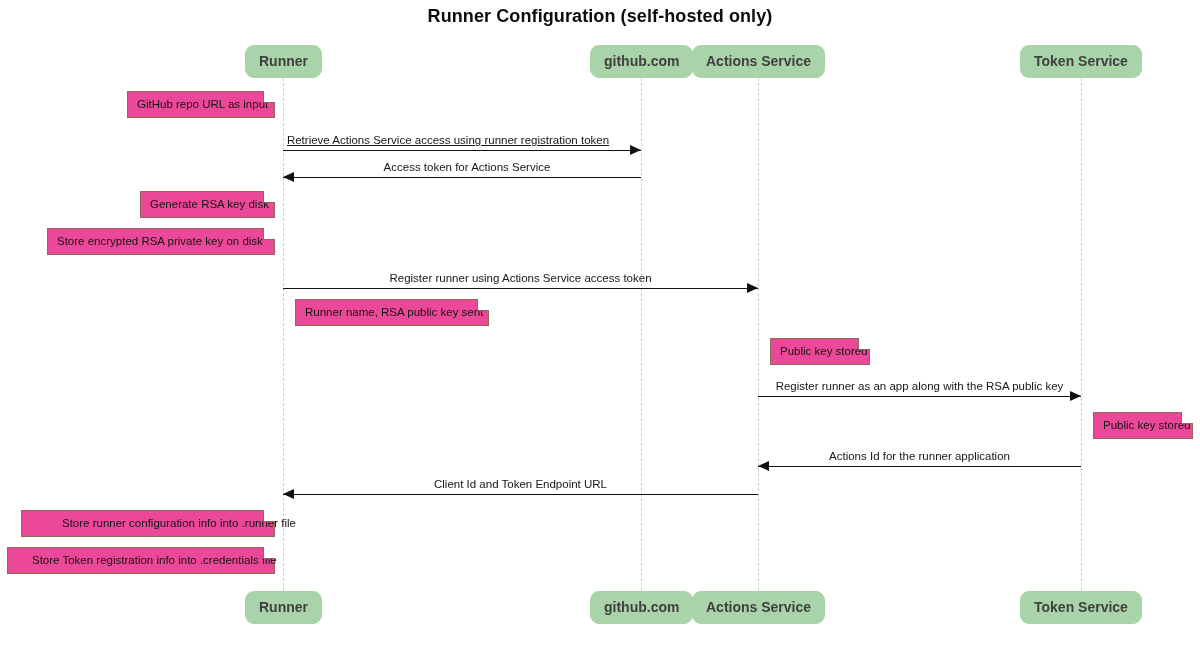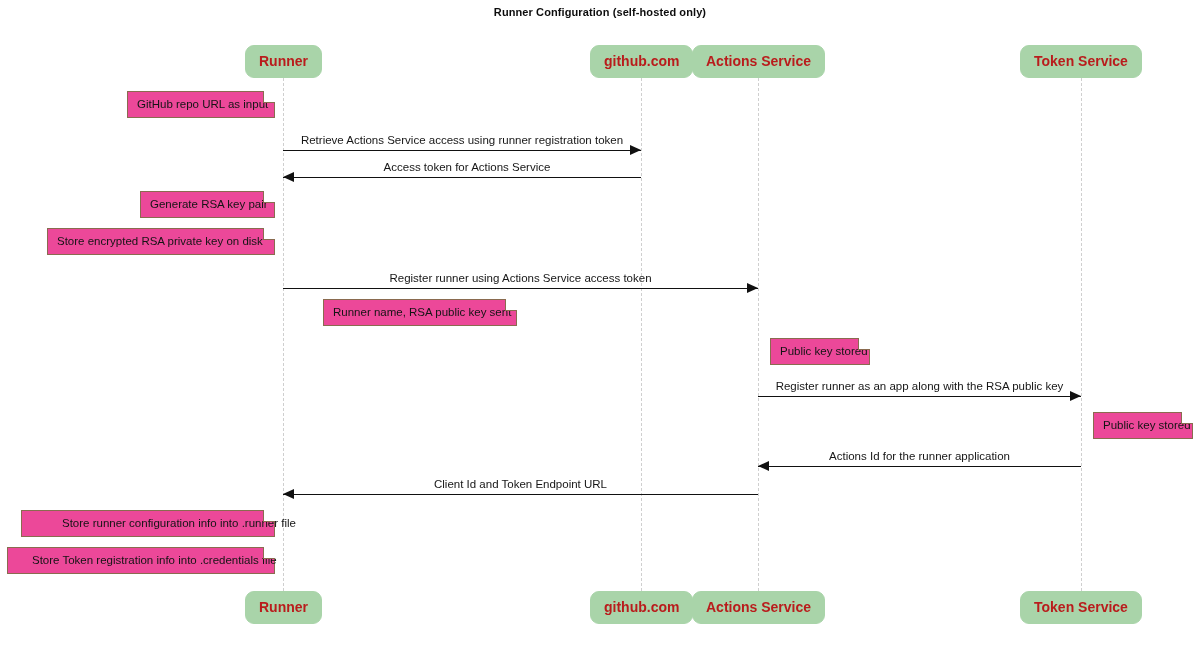--- a/index.html
+++ b/index.html
@@ -18,38 +18,38 @@
     height: 647px;
     overflow: hidden;
     background: #ffffff;
   }
   .diagram-title {
     position: absolute;
     left: 0;
     top: 6px;
     width: 1200px;
     text-align: center;
-    font-size: 11px;
+    font-size: 18px;
     font-weight: bold;
     color: #0d0d0d;
     letter-spacing: 0.1px;
   }
   
   .participant {
     position: absolute;
     box-sizing: border-box;
     height: 33px;
     line-height: 31px;
     text-align: left;
     border-radius: 9px;
     background: #a9d4a9;
     border: 1px solid #a9d4a9;
     font-size: 14px;
     font-weight: bold;
-    color: #b91c1c;
+    color: #404040;
     white-space: nowrap;
     padding: 0 13px;
   }
   
   .lifeline {
     position: absolute;
     width: 0;
     border-left: 1px dashed #cfcfcf;
   }
   
@@ -111,42 +111,42 @@
 
   <div id="lifelines-layer">
       <div class="lifeline" style="left: 283px; top: 78px; height: 513px;"></div>
       <div class="lifeline" style="left: 641px; top: 78px; height: 513px;"></div>
       <div class="lifeline" style="left: 758px; top: 78px; height: 513px;"></div>
       <div class="lifeline" style="left: 1081px; top: 78px; height: 513px;"></div>
     </div>
   <div id="messages-layer">
       <div class="msg" style="left: 283px; top: 150px; width: 358px;"></div>
       <div class="arrowhead right" style="top: 145px; left: 630px;"></div>
-      <div class="msg-label" style="top: 134px; left: 283px; width: 358px;">Retrieve Actions Service access using runner registration token</div>
+      <div class="msg-label" style="top: 134px; left: 269px; width: 358px; text-decoration: underline;">Retrieve Actions Service access using runner registration token</div>
       <div class="msg" style="left: 283px; top: 177px; width: 358px;"></div>
       <div class="arrowhead left" style="top: 172px; left: 283px;"></div>
       <div class="msg-label" style="top: 161px; left: 288px; width: 358px;">Access token for Actions Service</div>
       <div class="msg" style="left: 283px; top: 288px; width: 475px;"></div>
       <div class="arrowhead right" style="top: 283px; left: 747px;"></div>
       <div class="msg-label" style="top: 272px; left: 283px; width: 475px;">Register runner using Actions Service access token</div>
       <div class="msg" style="left: 758px; top: 396px; width: 323px;"></div>
       <div class="arrowhead right" style="top: 391px; left: 1070px;"></div>
       <div class="msg-label" style="top: 380px; left: 758px; width: 323px;">Register runner as an app along with the RSA public key</div>
       <div class="msg" style="left: 758px; top: 466px; width: 323px;"></div>
       <div class="arrowhead left" style="top: 461px; left: 758px;"></div>
       <div class="msg-label" style="top: 450px; left: 758px; width: 323px;">Actions Id for the runner application</div>
       <div class="msg" style="left: 283px; top: 494px; width: 475px;"></div>
       <div class="arrowhead left" style="top: 489px; left: 283px;"></div>
       <div class="msg-label" style="top: 478px; left: 283px; width: 475px;">Client Id and Token Endpoint URL</div>
     </div>
   <div id="notes-layer">
       <div class="note" style="top: 91px; width: 148px; left: 127px;"><span>GitHub repo URL as input</span><span class="fold"></span></div>
-      <div class="note" style="top: 191px; width: 135px; left: 140px;"><span>Generate RSA key pair</span><span class="fold"></span></div>
+      <div class="note" style="top: 191px; width: 135px; left: 140px;"><span>Generate RSA key disk</span><span class="fold"></span></div>
       <div class="note" style="top: 228px; width: 228px; left: 47px;"><span>Store encrypted RSA private key on disk</span><span class="fold"></span></div>
-      <div class="note" style="top: 299px; width: 194px; left: 295px; margin-left: 28px;"><span>Runner name, RSA public key sent</span><span class="fold"></span></div>
+      <div class="note" style="top: 299px; width: 194px; left: 295px;"><span>Runner name, RSA public key sent</span><span class="fold"></span></div>
       <div class="note" style="top: 338px; width: 100px; left: 770px;"><span>Public key stored</span><span class="fold"></span></div>
       <div class="note" style="top: 412px; width: 100px; left: 1093px;"><span>Public key stored</span><span class="fold"></span></div>
       <div class="note" style="top: 510px; width: 254px; left: 21px; padding-left: 40px;"><span>Store runner configuration info into .runner file</span><span class="fold"></span></div>
       <div class="note" style="top: 547px; width: 268px; left: 7px; padding-left: 24px;"><span>Store Token registration info into .credentials file</span><span class="fold"></span></div>
     </div>
   <div id="participants-layer">
       <div class="participant" style="top: 45px; left: 245px;">Runner</div>
       <div class="participant" style="top: 591px; left: 245px;">Runner</div>
       <div class="participant" style="top: 45px; left: 590px;">github.com</div>
       <div class="participant" style="top: 591px; left: 590px;">github.com</div>

